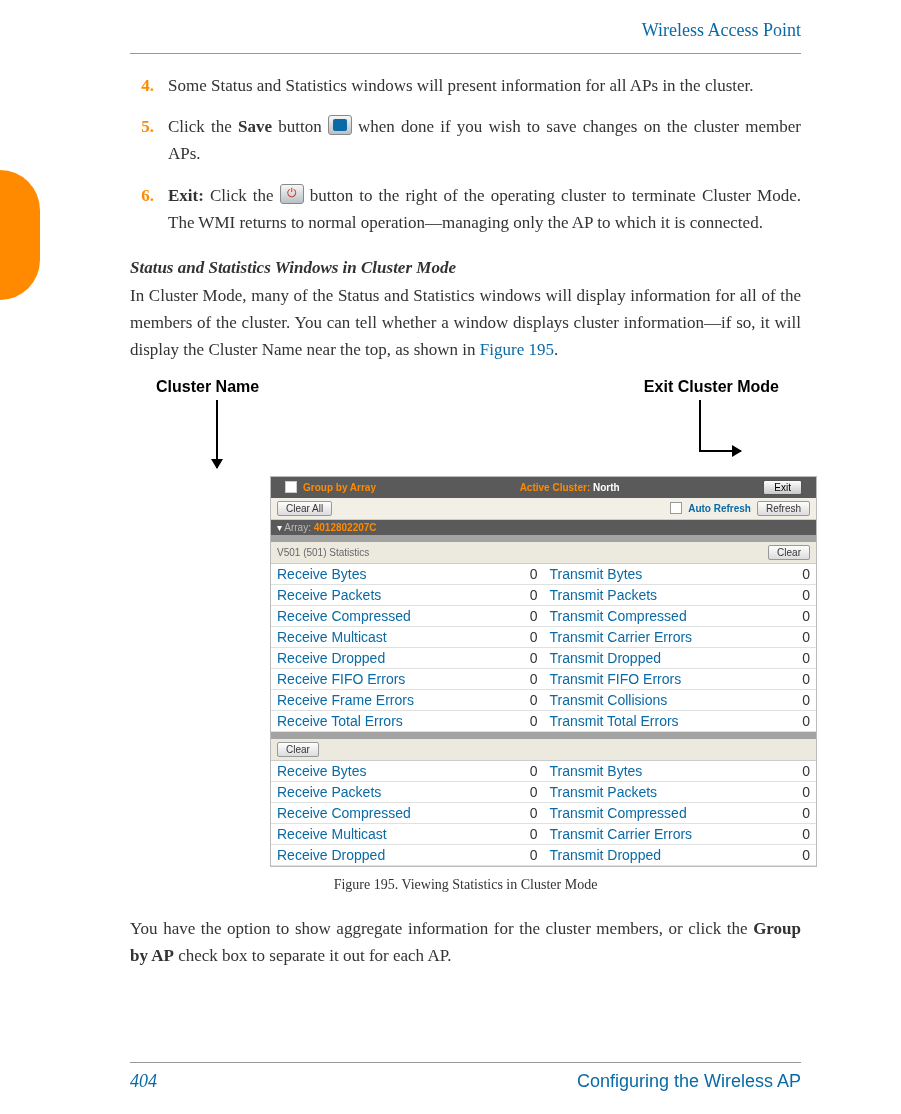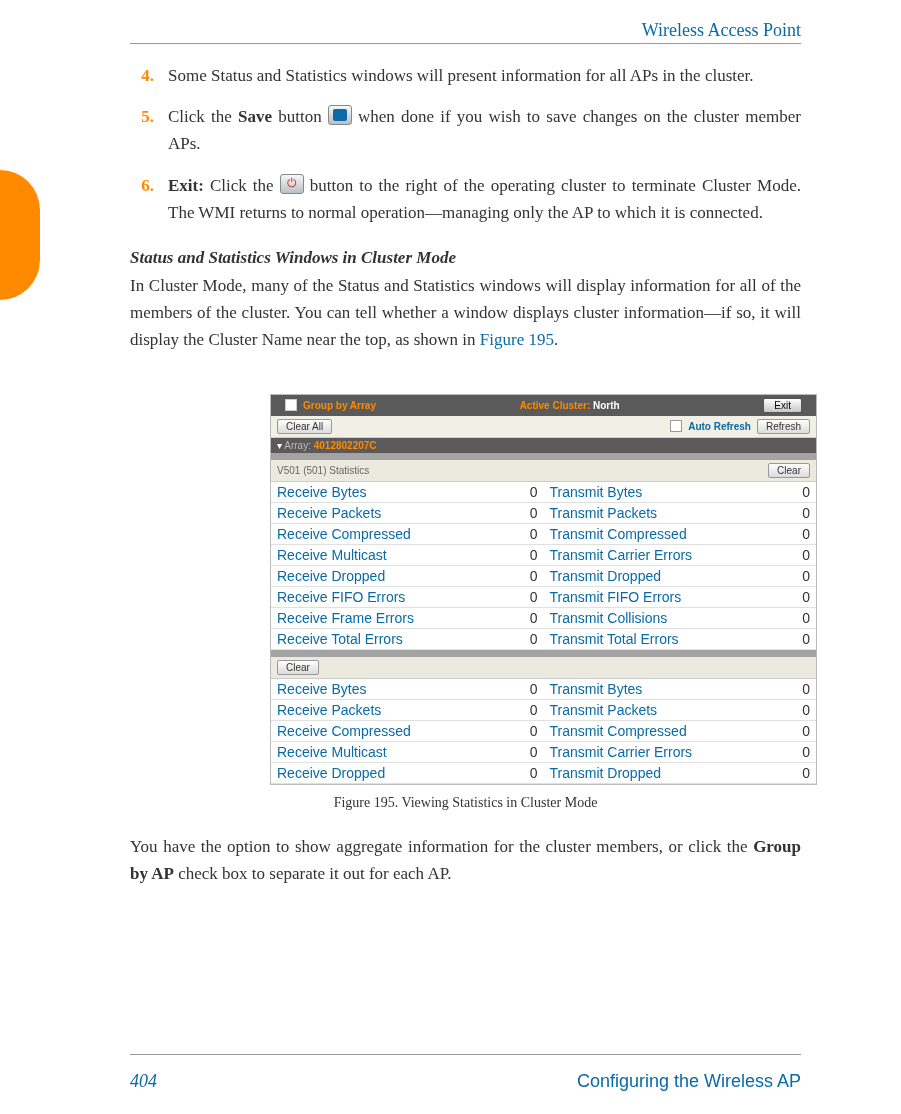--- a/index.html
+++ b/index.html
@@ -13,21 +13,21 @@
     position: relative;
     overflow: hidden;
   }
   .page {
     padding: 20px 100px 0 130px;
     position: relative;
   }
   .header {
     text-align: right;
     border-bottom: 1px solid #999;
-    padding-bottom: 2px;
+    padding-bottom: 12px;
     margin-bottom: 18px;
     color: #0a6aa5;
     font-size: 18px;
     font-family: "Book Antiqua", Palatino, Georgia, serif;
   }
   .side-tab {
     position: absolute;
     left: 0;
     top: 170px;
     width: 40px;
@@ -220,21 +220,21 @@
     font-size:14px;
     margin:10px 0 22px 0;
   }
   .footer {
     position:absolute;
     left:130px; right:100px;
     bottom:22px;
     display:flex;
     justify-content:space-between;
     border-top:1px solid #999;
-    padding-top:16px;
+    padding-top:8px;
     color:#0a6aa5;
     font-size:18px;
     font-family: Arial, Helvetica, sans-serif;
   }
   .footer .pg { font-family: "Book Antiqua", Palatino, Georgia, serif; font-style:italic;}
 </style>
 </head>
 <body>
 
 <div class="side-tab"></div>
@@ -260,20 +260,27 @@
       <b>Exit:</b><span> Click the </span><span class="inline-btn power"></span><span> button to the right of the operating cluster to terminate Cluster Mode. The WMI returns to normal operation—managing only the AP to which it is connected.</span>
     </div>
   </div>
 
   <div class="section-title">Status and Statistics Windows in Cluster Mode</div>
   <div class="para">
     <span>In Cluster Mode, many of the Status and Statistics windows will display information for all of the members of the cluster. You can tell whether a window displays cluster information—if so, it will display the Cluster Name near the top, as shown in </span><span class="link">Figure 195</span><span>.</span>
   </div>
 
   <div class="fig-area">
+    <div class="callouts">
+      <div class="cn">Cluster Name</div>
+      <div class="ecm">Exit Cluster Mode</div>
+      <div class="arrow down arrow-a"></div>
+      <div class="arrow arrow-b1"></div>
+      <div class="arrow-b2"></div>
+    </div>
 
     <div class="screenshot">
       <div class="ss-bar1">
         <span class="chk"></span>
         <span class="lbl">Group by Array</span>
         <span class="center">
           <span class="ac">Active Cluster:</span>
           <span class="nm">North</span>
         </span>
         <span class="exit">Exit</span>

